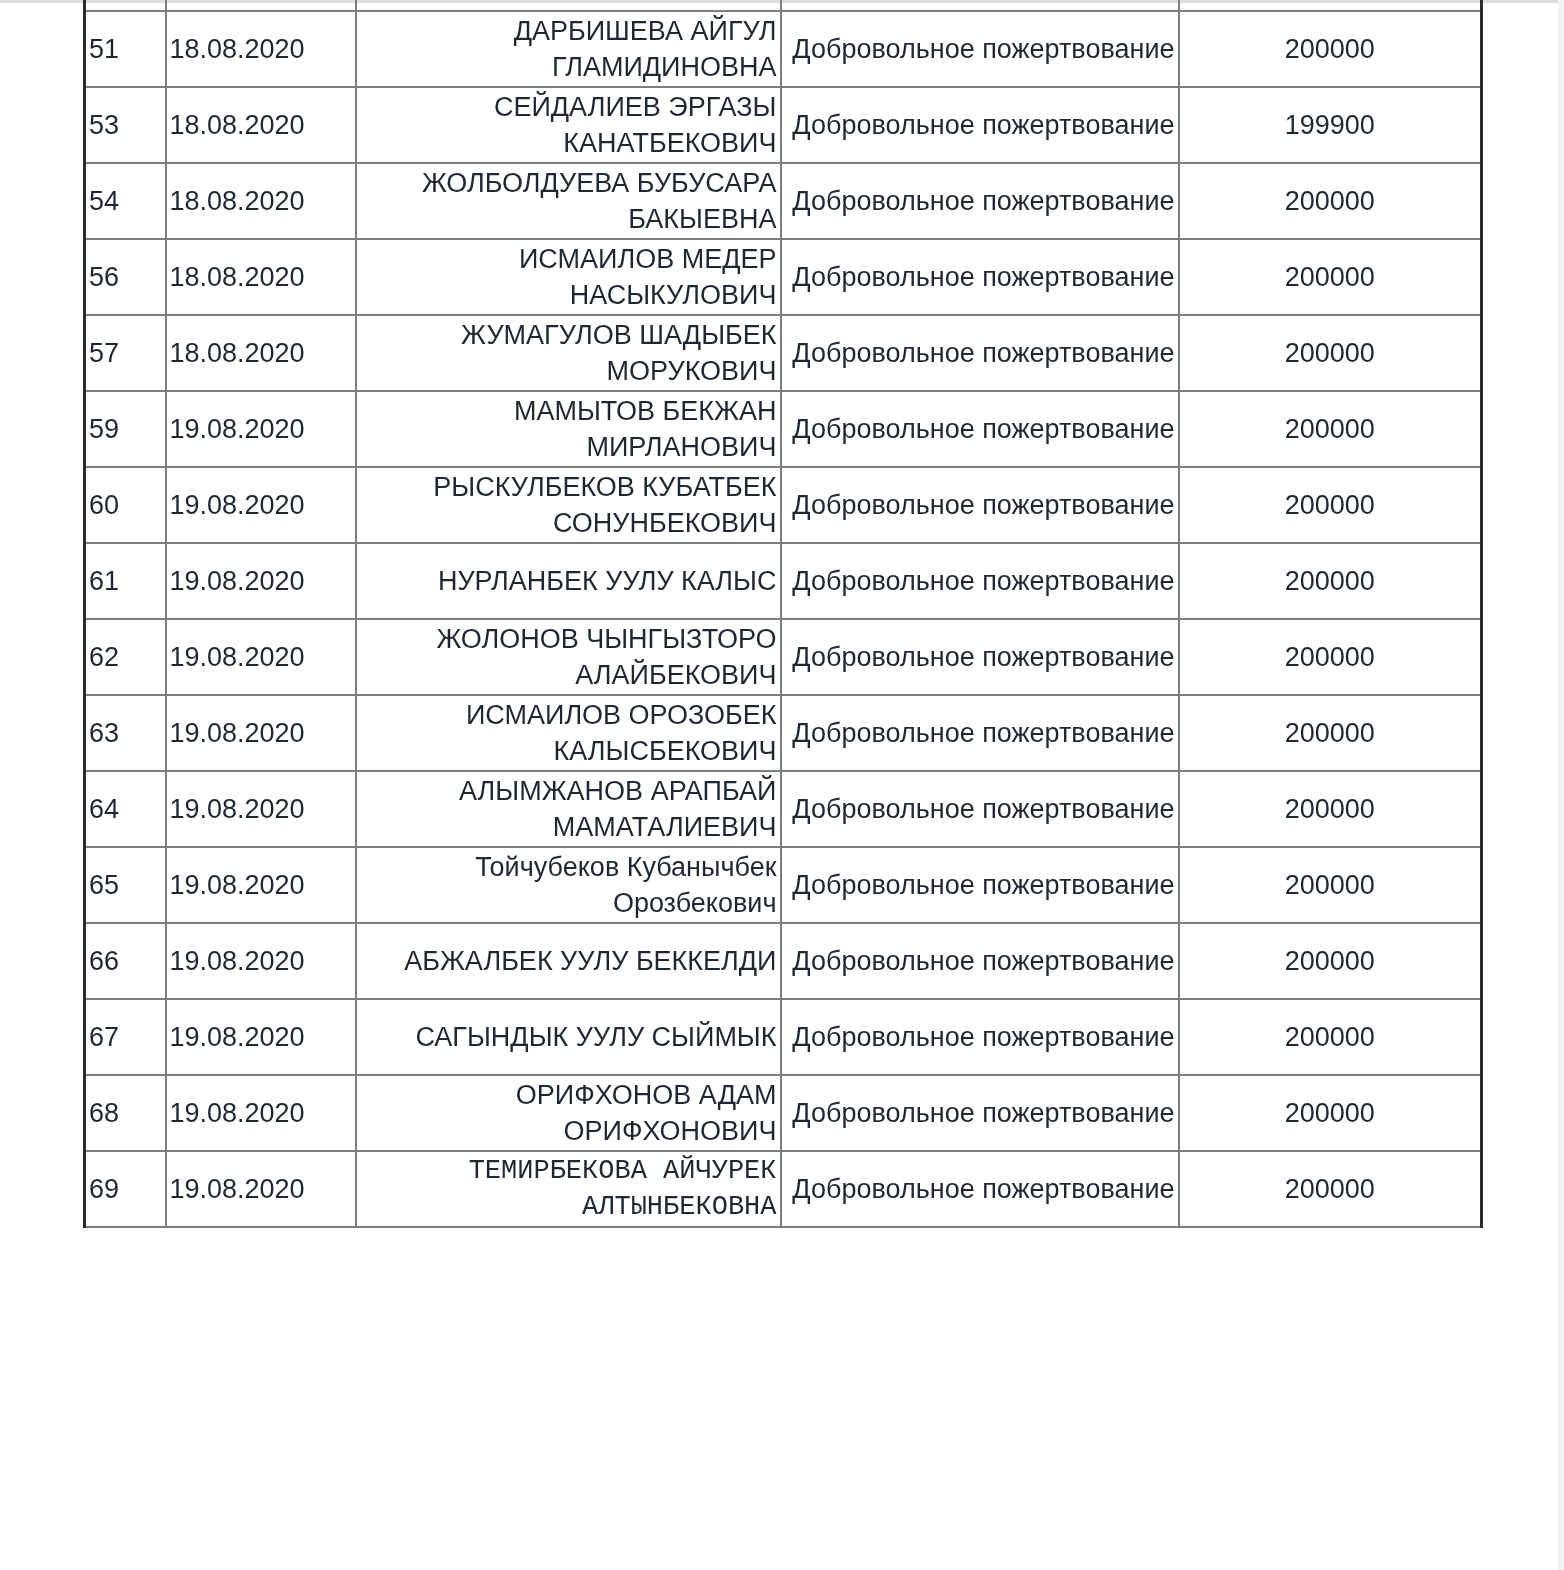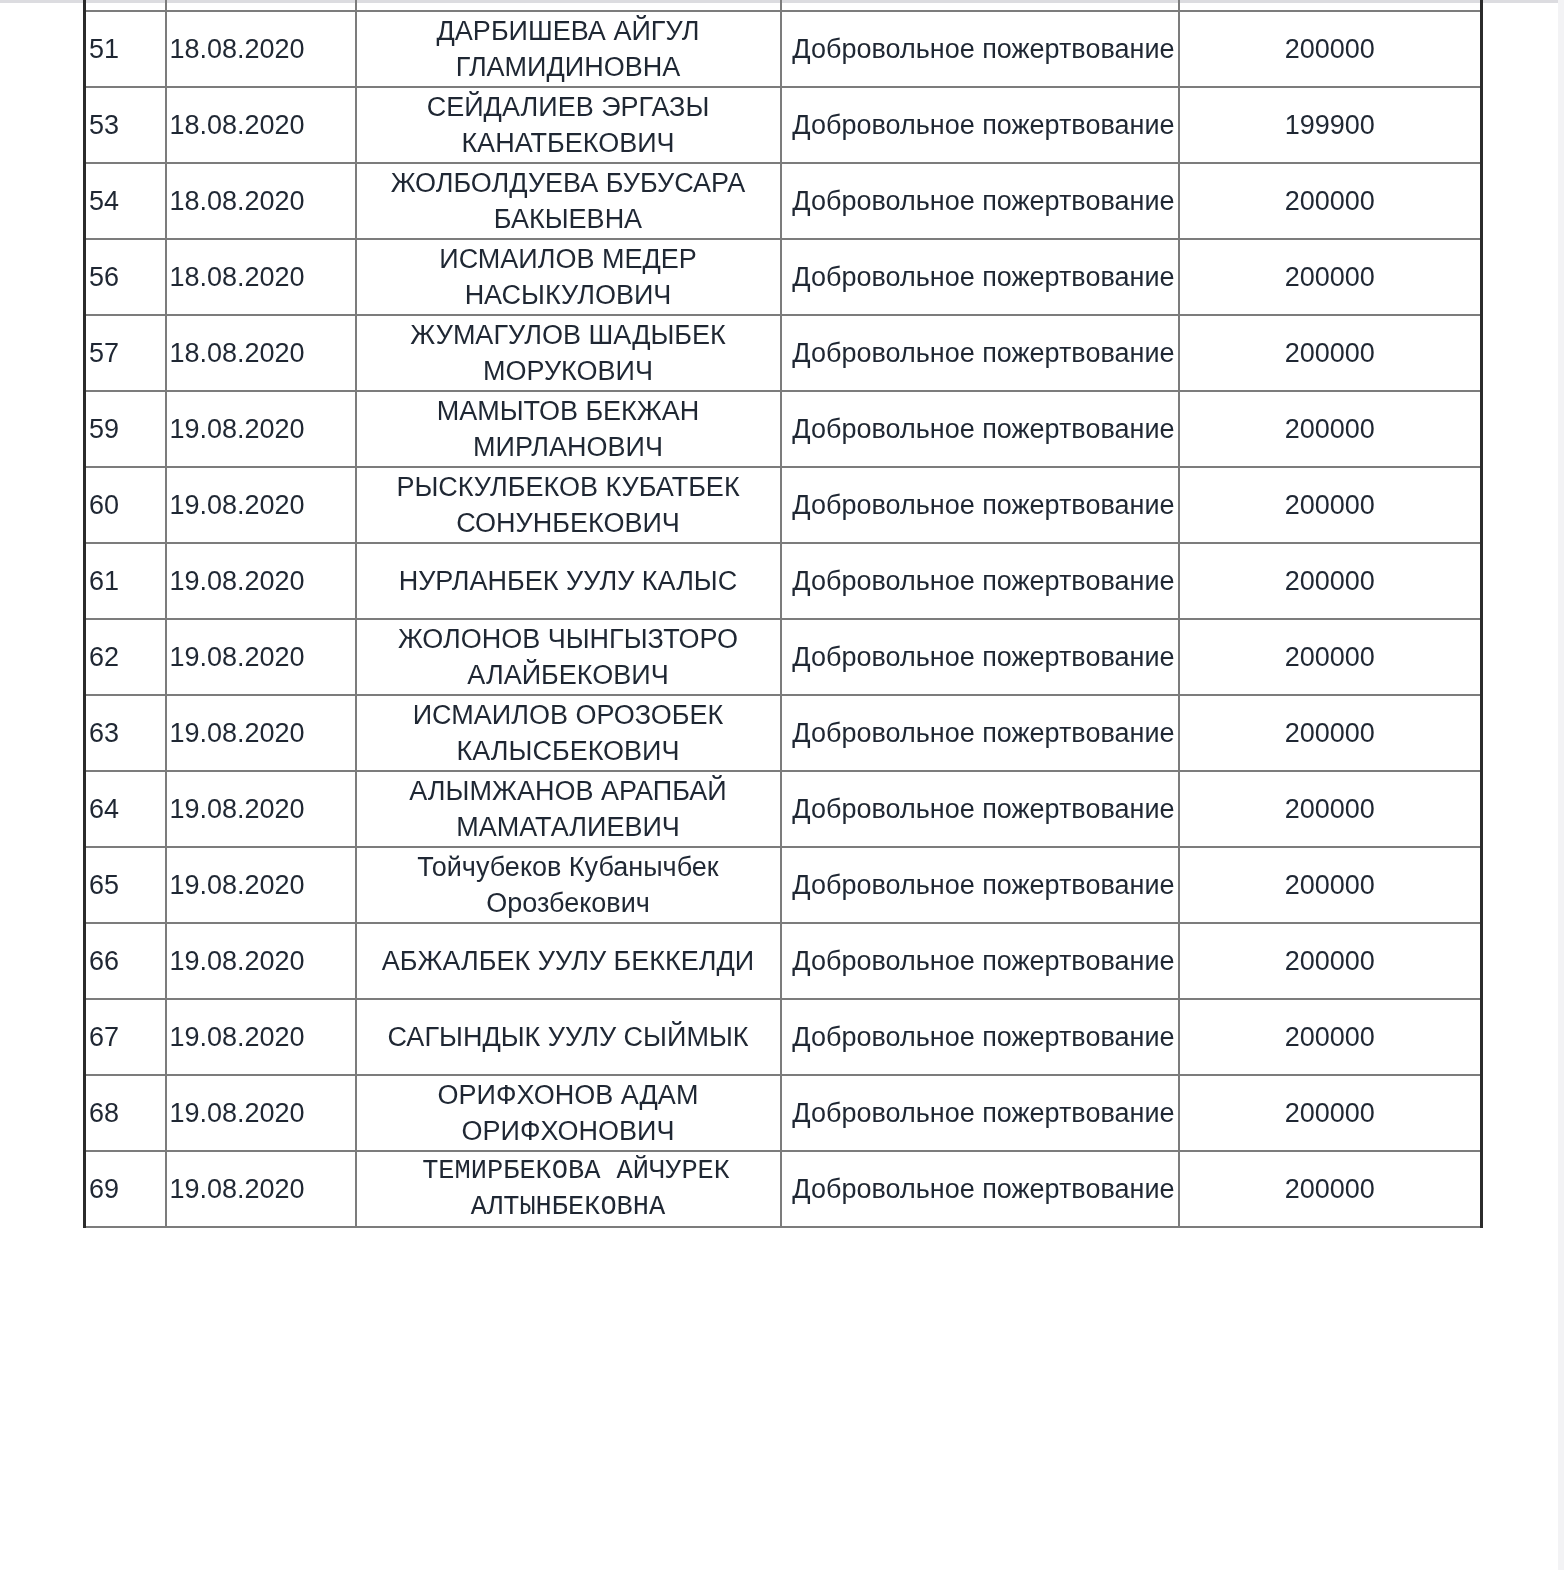--- a/index.html
+++ b/index.html
@@ -50,21 +50,21 @@
       height: 74px;
       padding: 0 3px;
       font-size: 27px;
       line-height: 36px;
       vertical-align: middle;
       letter-spacing: 0px;
     }
     td.num, td.date {
       text-align: left;
     }
-    td.name { text-align: center; margin-left: 40px; }
+    td.name { text-align: right; margin-left: 40px; }
     td.type { text-align: right; }
     td.amt  { text-align: center; }
     tr.partial td { height: 74px; }
   </style>
 </head>
 <body>
 
 <div class="top-band"></div>
 <div class="right-strip"></div>
 

